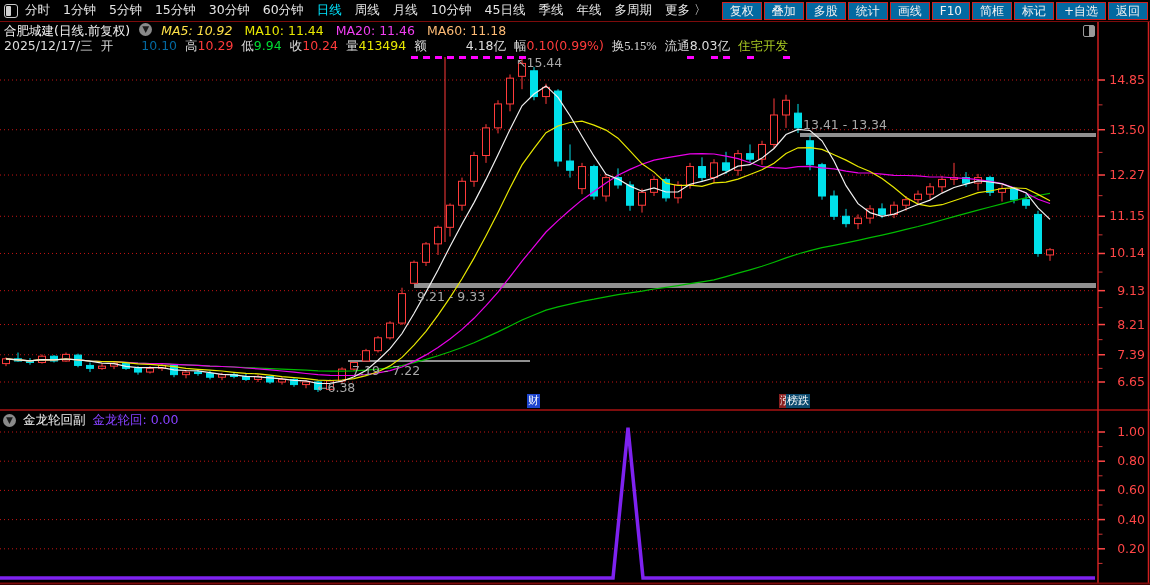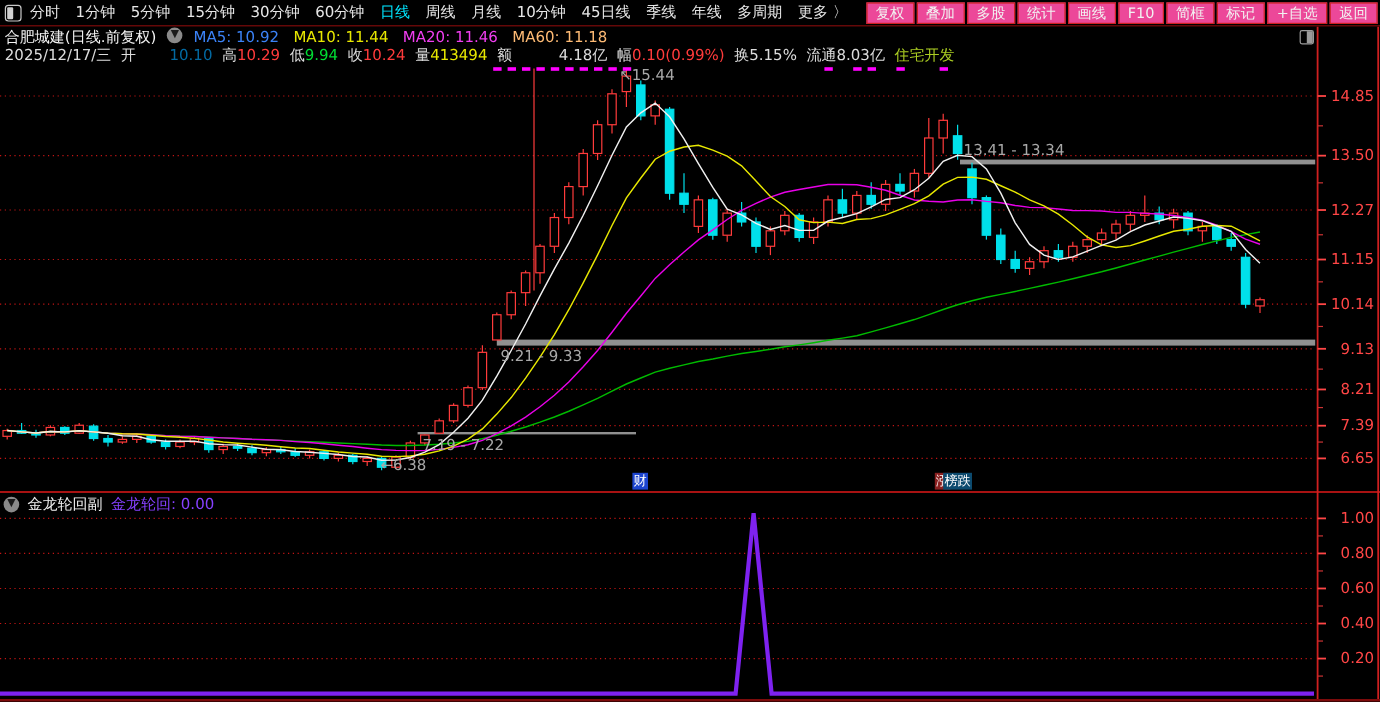--- a/index.html
+++ b/index.html
@@ -7,21 +7,21 @@
   #stage{position:relative;width:1022px;height:585px;background:#000;}
   
   .toolbar{position:absolute;top:0;left:0;width:1150px;height:21px;display:flex;align-items:center;
     border-bottom:1px solid #7d0b0b;background:#000;z-index:6;}
   .win-icon{width:12px;height:12px;border:1px solid #c8c8c8;border-radius:3px;margin:0 7px 0 4px;position:relative;flex:none;}
   .win-icon::after{content:"";position:absolute;left:1px;top:1px;bottom:1px;width:5px;background:#d0d0d0;border-radius:1px;}
   .periods{display:flex;gap:13px;align-items:center;}
   .period{font-size:12.5px;color:#e6e6e6;white-space:nowrap;cursor:default;}
   .period.active{color:#00e5ff;}
   .tb-buttons{margin-left:auto;display:flex;gap:2px;margin-right:2px;}
-  .tb-btn{border:1px solid #cf2222;background:#ec4899;color:#f2f2f2;font-size:12px;
+  .tb-btn{border:1px solid #cf2222;background:#0369a1;color:#f2f2f2;font-size:12px;
     padding:1px 7px;line-height:14px;white-space:nowrap;}
   
   .info-bar{position:absolute;top:23px;left:4px;height:15px;display:flex;
     font-size:12.5px;gap:9px;z-index:6;white-space:nowrap;}
   .chev{width:13px;height:13px;border-radius:50%;background:#8a8a8a;color:#1a1a1a;font-size:9px;
     line-height:12px;text-align:center;flex:none;}
   .panel-icon{position:absolute;top:25px;left:1083px;width:10px;height:10px;border:1px solid #9a9a9a;
     border-radius:2px;z-index:6;}
   .panel-icon::after{content:"";position:absolute;right:0;top:0;bottom:0;width:5px;background:#9a9a9a;}
   .quote-bar{position:absolute;top:39px;left:4px;height:15px;display:flex;align-items:center;
@@ -70,39 +70,39 @@
         <span class="tb-btn">标记</span>
         <span class="tb-btn">+自选</span>
         <span class="tb-btn">返回</span>
       </div>
   </div>
 
   <div class="info-bar">
     <span style="color:#f5f5f5;">合肥城建(日线.前复权)</span>
     <span class="chev">▼</span>
     <span id="ma-labels" style="display:flex;gap:12px;">
-        <span style="color: #3b82f6;">MA5: 10.92</span>
+        <span style="color: #fde047; font-style: italic;">MA5: 10.92</span>
         <span style="color: rgb(232, 232, 0);">MA10: 11.44</span>
         <span style="color: rgb(240, 62, 240);">MA20: 11.46</span>
         <span style="color: #fdba74;">MA60: 11.18</span>
       </span>
   </div>
   <div class="panel-icon"></div>
 
   <div class="quote-bar">
     <span style="color:#dcdcdc;">2025/12/17/三</span>
     <span id="quote-fields" style="display:flex;gap:8px;">
         <span><span class="qlab">开</span><span style="color: #0369a1; margin-left: 28px;">10.10</span></span>
         <span><span class="qlab">高</span><span style="color: rgb(255, 59, 59);">10.29</span></span>
         <span><span class="qlab">低</span><span style="color: rgb(0, 221, 51);">9.94</span></span>
         <span><span class="qlab">收</span><span style="color: rgb(255, 59, 59);">10.24</span></span>
         <span><span class="qlab">量</span><span style="color: rgb(232, 232, 0);">413494</span></span>
         <span><span class="qlab">额</span><span style="color: rgb(220, 220, 220); padding-left: 39px;">4.18亿</span></span>
         <span><span class="qlab">幅</span><span style="color: rgb(255, 59, 59);">0.10(0.99%)</span></span>
-        <span><span class="qlab">换</span><span style="color: rgb(220, 220, 220);">5.15%</span></span>
+        <span><span class="qlab">换</span><span style="color: rgb(220, 220, 220); font-family: Liberation Serif, serif;">5.15%</span></span>
         <span><span class="qlab">流通</span><span style="color: rgb(220, 220, 220);">8.03亿</span></span>
       </span>
     <span id="industry-tag" style="color: rgb(170, 204, 34);">住宅开发</span>
   </div>
 
   <svg id="chart" width="1150" height="585">
       <line x1="0" y1="80" x2="1096" y2="80" stroke="#c41414" stroke-width="1" stroke-dasharray="1 3"></line>
       <line x1="0" y1="129.71951219512195" x2="1096" y2="129.71951219512195" stroke="#c41414" stroke-width="1" stroke-dasharray="1 3"></line>
       <line x1="0" y1="175.01951219512196" x2="1096" y2="175.01951219512196" stroke="#c41414" stroke-width="1" stroke-dasharray="1 3"></line>
       <line x1="0" y1="216.2682926829268" x2="1096" y2="216.2682926829268" stroke="#c41414" stroke-width="1" stroke-dasharray="1 3"></line>

